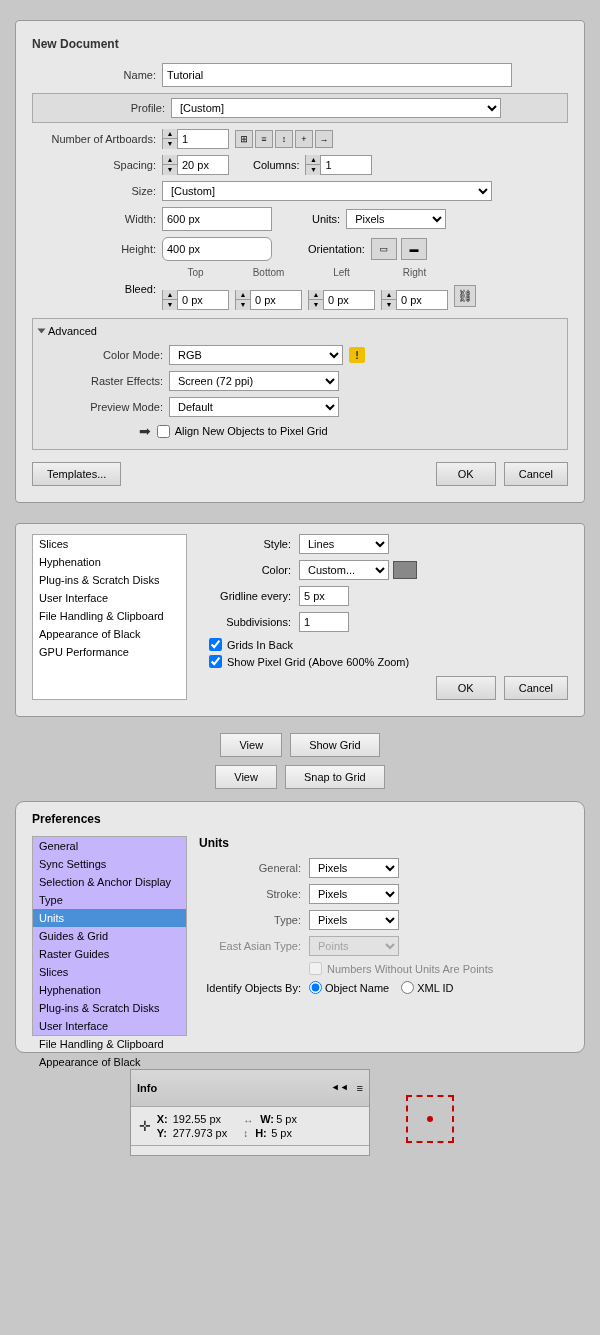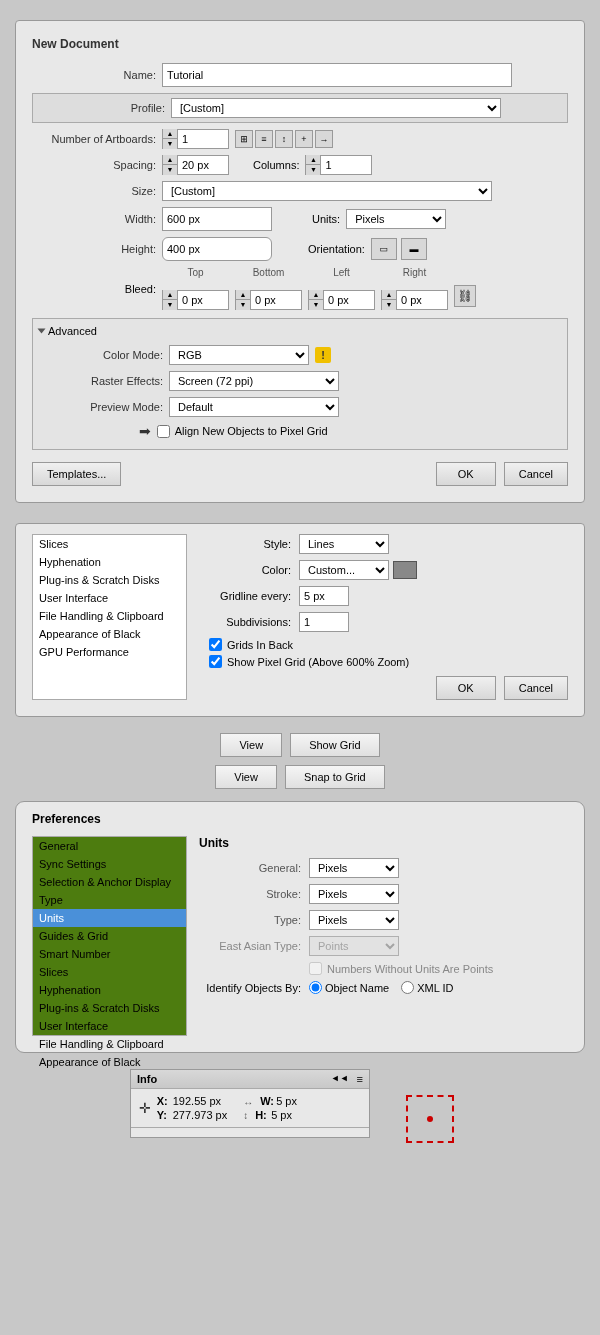--- a/index.html
+++ b/index.html
@@ -317,21 +317,21 @@
       font-size: 12px;
       font-weight: bold;
       margin-bottom: 10px;
     }
     .pref-full-body {
       display: flex;
       gap: 12px;
     }
     .pref-full-sidebar {
       min-width: 155px;
-      background: #4d7c0f;
+      background: #c4b5fd;
       border: 1px solid #aaa;
       height: 200px;
     }
     .pref-full-content {
       flex: 1;
     }
     .units-section-title {
       font-weight: bold;
       font-size: 12px;
       margin-bottom: 8px;
@@ -382,21 +382,21 @@
       align-items: flex-start;
     }
     .info-panel {
       background: #e8e8e8;
       border: 1px solid #999;
       width: 240px;
     }
     .info-panel-header {
       background: linear-gradient(to bottom, #d8d8d8, #c8c8c8);
       border-bottom: 1px solid #aaa;
-      padding: 3px 6px;
+      padding: 12px 6px;
       display: flex;
       align-items: center;
       justify-content: space-between;
     }
     .info-panel-icons {
       display: flex;
       gap: 4px;
     }
     .info-panel-body {
       padding: 6px 8px;
@@ -572,21 +572,21 @@
   </div>
 
   <div class="advanced-section">
     <div class="advanced-header">
       <div class="triangle"></div>
       <span>Advanced</span>
     </div>
 
     <div class="form-row">
       <span class="form-label">Color Mode:</span>
-      <select class="form-select" style="width:140px;">
+      <select class="form-select" style="width:174px;">
         <option>RGB</option>
       </select>
       <span class="warning-icon">!</span>
     </div>
 
     <div class="form-row">
       <span class="form-label">Raster Effects:</span>
       <select class="form-select" style="width:170px;">
         <option>Screen (72 ppi)</option>
       </select>
@@ -682,21 +682,21 @@
 <div class="pref-full-dialog">
   <div class="pref-full-title">Preferences</div>
   <div class="pref-full-body">
     <div class="pref-full-sidebar">
       <div class="pref-sidebar-item">General</div>
       <div class="pref-sidebar-item">Sync Settings</div>
       <div class="pref-sidebar-item">Selection &amp; Anchor Display</div>
       <div class="pref-sidebar-item">Type</div>
       <div class="pref-sidebar-item active">Units</div>
       <div class="pref-sidebar-item">Guides &amp; Grid</div>
-      <div class="pref-sidebar-item">Smart Number</div>
+      <div class="pref-sidebar-item">Raster Guides</div>
       <div class="pref-sidebar-item">Slices</div>
       <div class="pref-sidebar-item">Hyphenation</div>
       <div class="pref-sidebar-item">Plug-ins &amp; Scratch Disks</div>
       <div class="pref-sidebar-item">User Interface</div>
       <div class="pref-sidebar-item">File Handling &amp; Clipboard</div>
       <div class="pref-sidebar-item">Appearance of Black</div>
     </div>
     <div class="pref-full-content">
       <div class="units-section-title">Units</div>
 

